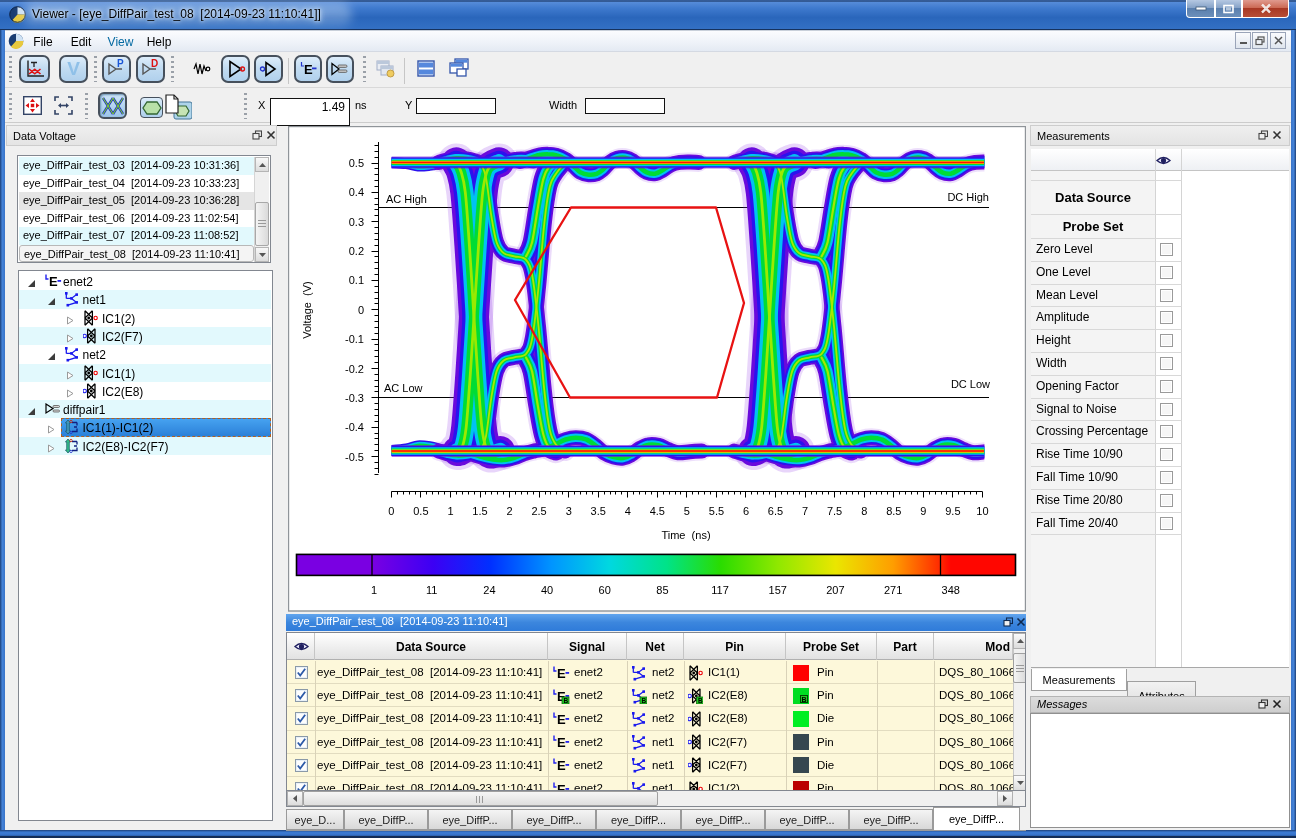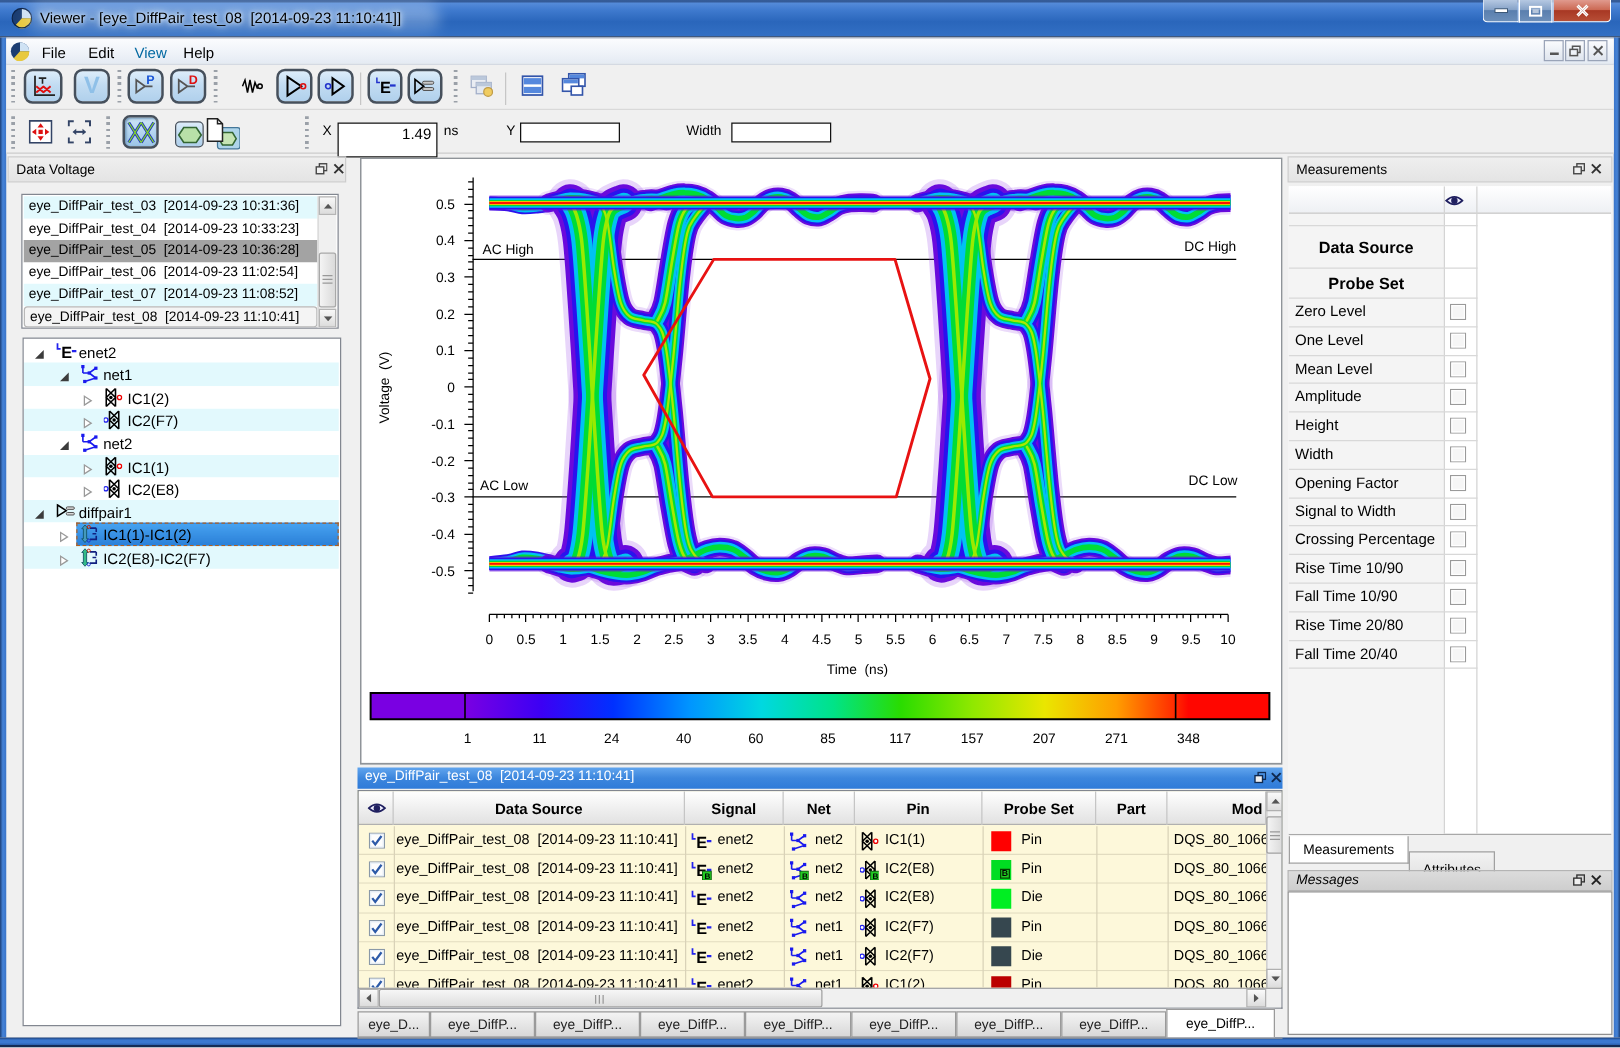--- a/index.html
+++ b/index.html
@@ -178,21 +178,21 @@
 <div style="position:absolute;left:252px;top:130px;width:11px;height:11px;"><svg width="10" height="10" viewBox="0 0 10 10" style="">
       <rect x="3.5" y="1" width="6" height="5.5" fill="none" stroke="#444" stroke-width="1.1"></rect>
       <rect x="1" y="3.5" width="6" height="5.5" fill="#f0f0f0" stroke="#444" stroke-width="1.1"></rect>
     </svg></div>
 <div style="position:absolute;left:266px;top:130px;width:11px;height:11px;"><svg width="10" height="10" viewBox="0 0 10 10" style="">
       <path d="M1.5 1.5 L8.5 8.5 M8.5 1.5 L1.5 8.5" stroke="#333" stroke-width="1.6"></path>
     </svg></div>
 <div style="position:absolute;left:17px;top:155px;width:254px;height:108px;background:#fff;border:1px solid #828790;overflow:hidden;font-size:11px;">
     <div style="position:absolute;left:1px;top:1.0px;width:235px;height:17.5px;background:#e2f9fd;padding:2px 0 0 4px;white-space:nowrap;overflow:hidden;">eye_DiffPair_test_03&nbsp; [2014-09-23 10:31:36]</div>
     <div style="position:absolute;left:1px;top:18.5px;width:235px;height:17.5px;background:#ffffff;padding:2px 0 0 4px;white-space:nowrap;overflow:hidden;">eye_DiffPair_test_04&nbsp; [2014-09-23 10:33:23]</div>
-    <div style="position:absolute;left:1px;top:36.0px;width:235px;height:17.5px;background:#a3a3a3;padding:2px 0 0 4px;white-space:nowrap;overflow:hidden;">eye_DiffPair_test_05&nbsp; [2014-09-23 10:36:28]</div>
+    <div style="position:absolute;left:1px;top:36.0px;width:235px;height:17.5px;background:#e5e5e5;padding:2px 0 0 4px;white-space:nowrap;overflow:hidden;">eye_DiffPair_test_05&nbsp; [2014-09-23 10:36:28]</div>
     <div style="position:absolute;left:1px;top:53.5px;width:235px;height:17.5px;background:#ffffff;padding:2px 0 0 4px;white-space:nowrap;overflow:hidden;">eye_DiffPair_test_06&nbsp; [2014-09-23 11:02:54]</div>
     <div style="position:absolute;left:1px;top:71.0px;width:235px;height:17.5px;background:#e2f9fd;padding:2px 0 0 4px;white-space:nowrap;overflow:hidden;">eye_DiffPair_test_07&nbsp; [2014-09-23 11:08:52]</div>
     <div style="position:absolute;left:1px;top:88.5px;width:235px;height:17.5px;background:#f4f4f4;border:1px solid #b8b8b8;border-radius:3px;padding:2px 0 0 4px;white-space:nowrap;overflow:hidden;">eye_DiffPair_test_08&nbsp; [2014-09-23 11:10:41]</div>
     <div style="position:absolute;left:236px;top:1px;width:15px;height:106px;background:#f0f0f0;border-left:1px solid #d5d5d5;"></div>
     <div style="position:absolute;left:237px;top:1px;width:14px;height:15px;background:linear-gradient(#f8f8f8,#dcdcdc);border:1px solid #b5b5b5;display:flex;align-items:center;justify-content:center;">
       <svg width="7" height="4" viewBox="0 0 7 4" style="">
         <path d="M3.5 0 L7 4 L0 4 Z" fill="#555"></path>
       </svg>
     </div>
     <div style="position:absolute;left:237px;top:91px;width:14px;height:15px;background:linear-gradient(#f8f8f8,#dcdcdc);border:1px solid #b5b5b5;display:flex;align-items:center;justify-content:center;">
@@ -1004,21 +1004,21 @@
         <rect x="0.5" y="0.5" width="12" height="12" fill="#f6f6f6" stroke="#9a9a9a" stroke-width="1"></rect>
         <rect x="1.5" y="1.5" width="10" height="10" fill="none" stroke="#fff" stroke-width="1"></rect>
       </svg></div>
     <div style="position:absolute;left:0;top:225.8px;width:151px;height:1px;background:#d8d8d8;"></div>
     <div style="position:absolute;left:5px;top:229.8px;white-space:nowrap;font-size:12px;">Opening Factor</div>
     <div style="position:absolute;left:129px;top:230.8px;"><svg width="13" height="13" viewBox="0 0 13 13" style="">
         <rect x="0.5" y="0.5" width="12" height="12" fill="#f6f6f6" stroke="#9a9a9a" stroke-width="1"></rect>
         <rect x="1.5" y="1.5" width="10" height="10" fill="none" stroke="#fff" stroke-width="1"></rect>
       </svg></div>
     <div style="position:absolute;left:0;top:248.6px;width:151px;height:1px;background:#d8d8d8;"></div>
-    <div style="position:absolute;left:5px;top:252.6px;white-space:nowrap;font-size:12px;">Signal to Width</div>
+    <div style="position:absolute;left:5px;top:252.6px;white-space:nowrap;font-size:12px;">Signal to Noise</div>
     <div style="position:absolute;left:129px;top:253.6px;"><svg width="13" height="13" viewBox="0 0 13 13" style="">
         <rect x="0.5" y="0.5" width="12" height="12" fill="#f6f6f6" stroke="#9a9a9a" stroke-width="1"></rect>
         <rect x="1.5" y="1.5" width="10" height="10" fill="none" stroke="#fff" stroke-width="1"></rect>
       </svg></div>
     <div style="position:absolute;left:0;top:271.4px;width:151px;height:1px;background:#d8d8d8;"></div>
     <div style="position:absolute;left:5px;top:275.4px;white-space:nowrap;font-size:12px;">Crossing Percentage</div>
     <div style="position:absolute;left:129px;top:276.4px;"><svg width="13" height="13" viewBox="0 0 13 13" style="">
         <rect x="0.5" y="0.5" width="12" height="12" fill="#f6f6f6" stroke="#9a9a9a" stroke-width="1"></rect>
         <rect x="1.5" y="1.5" width="10" height="10" fill="none" stroke="#fff" stroke-width="1"></rect>
       </svg></div>

